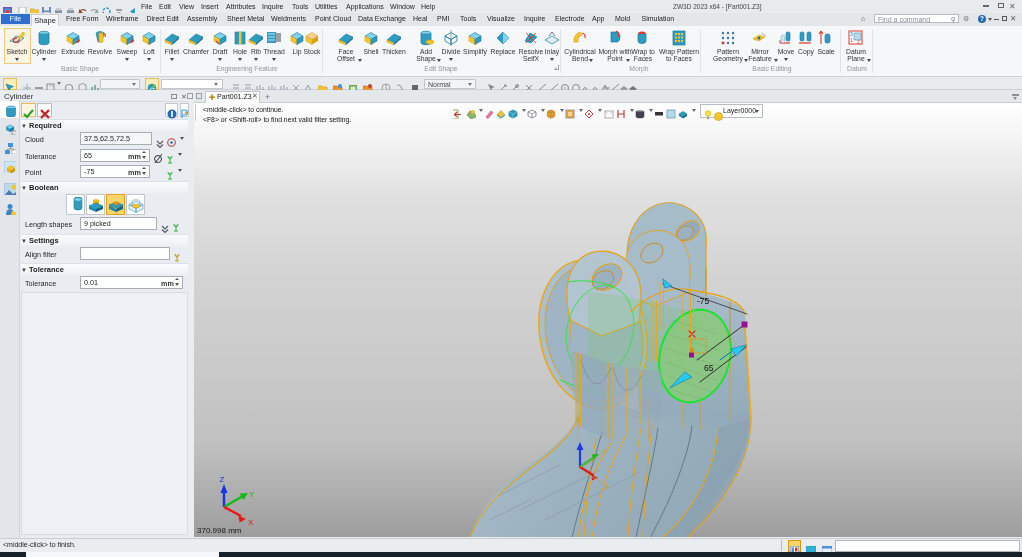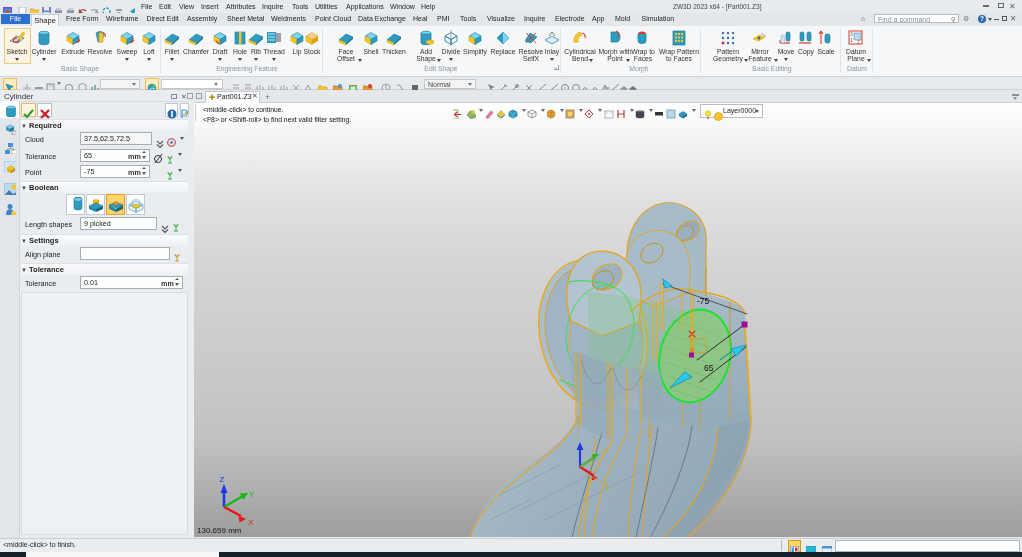--- a/index.html
+++ b/index.html
@@ -617,21 +617,21 @@
 <div class="inp" style="left:80px;top:217px;width:77px;height:13px;background:#fdfefe">9 picked</div>
 <div class="abs" style="left:161px;top:220px"><svg width="8" height="9" viewBox="0 0 8 9" style="">
       <path d="M1 1 l3 3 3-3 M1 4.5 l3 3 3-3" stroke="#555" stroke-width="1.1" fill="none"></path>
     </svg></div>
 <div class="abs" style="left:172px;top:218px"><svg width="8" height="9" viewBox="0 0 8 9" style="">
       <path d="M4 8 V3.5" stroke="#3fae3f" stroke-width="1"></path>
       <path d="M4 4.5 q-2.6 -.8 -2.6 -3.5 q2.6 0 2.6 3.5 q0 -3.5 2.6 -3.5 q0 2.7 -2.6 3.5" fill="#3fae3f"></path>
       <path d="M2 8 h4" stroke="#3fae3f" stroke-width="1"></path>
     </svg></div>
 <div class="hdr" style="top:234px"><span style="color:#444;font-size:6px">▼</span>&nbsp;Settings</div>
-<div class="lbl" style="left:25px;top:250px">Align plane</div>
+<div class="lbl" style="left:25px;top:250px">Align filter</div>
 <div class="inp" style="left:80px;top:247px;width:90px;height:13px;background:#fdfefe"></div>
 <div class="abs" style="left:173px;top:248px"><svg width="8" height="9" viewBox="0 0 8 9" style="">
       <path d="M4 8 V3.5" stroke="#b89d28" stroke-width="1"></path>
       <path d="M4 4.5 q-2.6 -.8 -2.6 -3.5 q2.6 0 2.6 3.5 q0 -3.5 2.6 -3.5 q0 2.7 -2.6 3.5" fill="#b89d28"></path>
       <path d="M2 8 h4" stroke="#b89d28" stroke-width="1"></path>
     </svg></div>
 <div class="hdr" style="top:263px"><span style="color:#444;font-size:6px">▼</span>&nbsp;Tolerance</div>
 <div class="lbl" style="left:25px;top:279px">Tolerance</div>
 <div class="inp" style="left:80px;top:276px;width:103px;height:13px;background:#fdfefe">0.01</div>
 <div class="lbl" style="left:161px;top:278.5px;font-weight:bold;color:#333">mm</div>
@@ -870,21 +870,21 @@
       <path d="M19 35 L38 24" stroke="#18b818"></path>
       <path d="M19 35 L36 44" stroke="#e81818"></path>
     </g>
     <path d="M19 12 l-3.5 9 h7z" fill="#1a35e8"></path>
     <path d="M43 21 l-8.5 .5 4 6.5z" fill="#18b818"></path>
     <path d="M41 47 l-7.5 -3.5 1 7z" fill="#e81818"></path>
     <text x="14.5" y="10" font-size="8" fill="#1a35e8" font-family="Liberation Sans">Z</text>
     <text x="44" y="25" font-size="8" fill="#18b818" font-family="Liberation Sans">Y</text>
     <text x="43" y="53" font-size="8" fill="#e81818" font-family="Liberation Sans">X</text>
 </svg>
-<div class="abs" style="left:197px;top:526px;font-size:8px;color:#1a1a1a">130.659 mm</div>
+<div class="abs" style="left:197px;top:526px;font-size:8px;color:#1a1a1a">370.998 mm</div>
 <div class="abs" id="statusbar"></div>
 <div class="abs" style="left:3px;top:541px;font-size:7px;color:#222">&lt;middle-click&gt; to finish.</div>
 <div class="abs" style="left:781px;top:540px;width:1px;height:11px;background:#b8bcc0"></div>
 <div class="abs" style="left:788px;top:539.5px;width:13px;height:12px;background:#fbd56a;border:1px solid #d8960a"></div>
 <div class="abs" style="left:790px;top:541px"><svg width="9" height="9" viewBox="0 0 9 9" style="">
       <rect x="0" y="0" width="9" height="9" fill="#fff" stroke="#4a6a9a" stroke-width="1"></rect>
       <rect x="1.5" y="1.5" width="2.5" height="6" fill="#4a90d8"></rect>
       <rect x="5" y="1.5" width="2.5" height="4" fill="#c43a3a"></rect>
     </svg></div>
 <div class="abs" style="left:806px;top:541px"><svg width="10" height="9" viewBox="0 0 10 9" style="">

